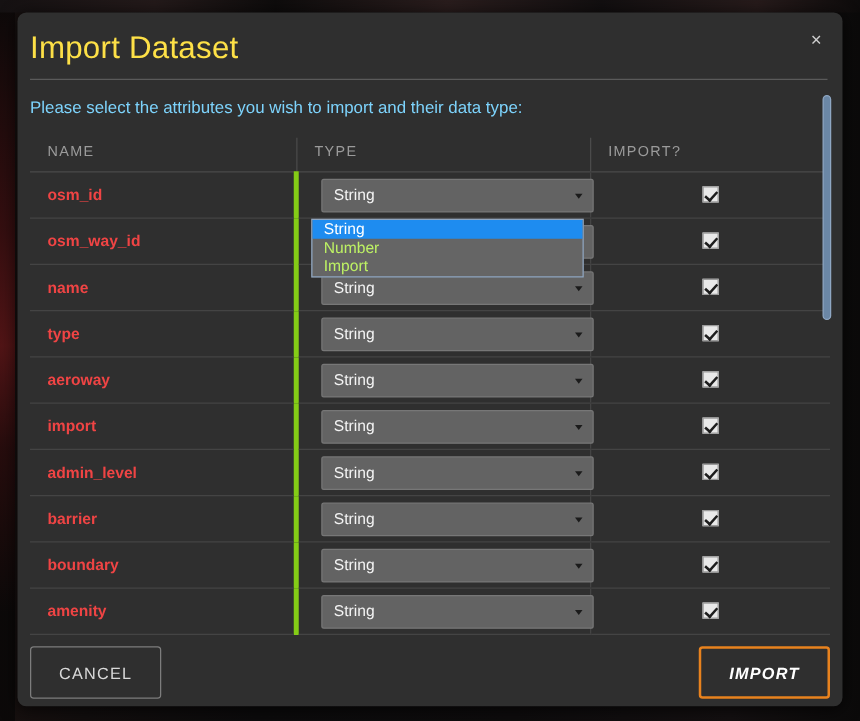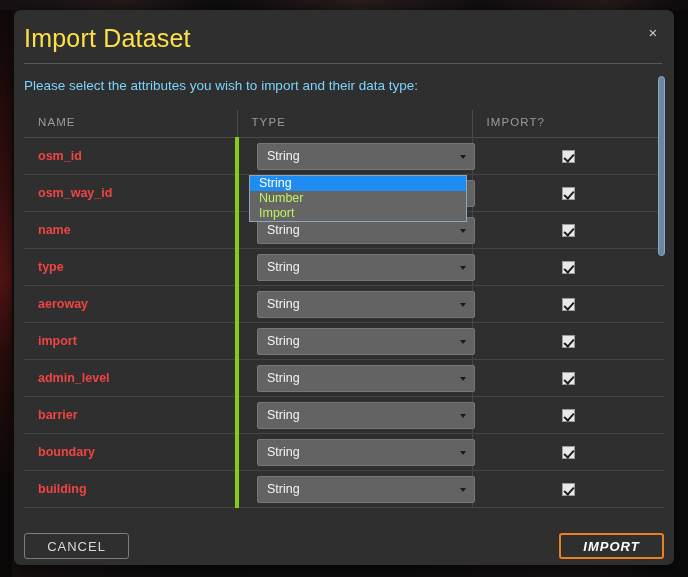--- a/index.html
+++ b/index.html
@@ -224,21 +224,21 @@
   
   .footer {
     position: absolute;
     left: 0;
     right: 0;
     bottom: 0;
     height: 52px;
   }
   .btn {
     position: absolute;
-    height: 26px;
+    height: 42px;
     border-radius: 3px;
     background: transparent;
     color: #d9d9d9;
     font-size: 13px;
     letter-spacing: 1px;
     cursor: pointer;
     font-family: "Liberation Sans", sans-serif;
   }
   .btn-cancel {
     left: 10px;
@@ -348,21 +348,21 @@
             <td class="td-import"><span class="cbox"></span></td>
           </tr>
           <tr>
             <td class="td-name">boundary</td>
             <td class="td-type">
               <div class="select"><span>String</span><span class="caret"></span></div>
             </td>
             <td class="td-import"><span class="cbox"></span></td>
           </tr>
           <tr>
-            <td class="td-name">building</td>
+            <td class="td-name">amenity</td>
             <td class="td-type">
               <div class="select"><span>String</span><span class="caret"></span></div>
             </td>
             <td class="td-import"><span class="cbox"></span></td>
           </tr>
         </tbody>
     </table>
   </div>
 
   <div class="scrollbar-track">

